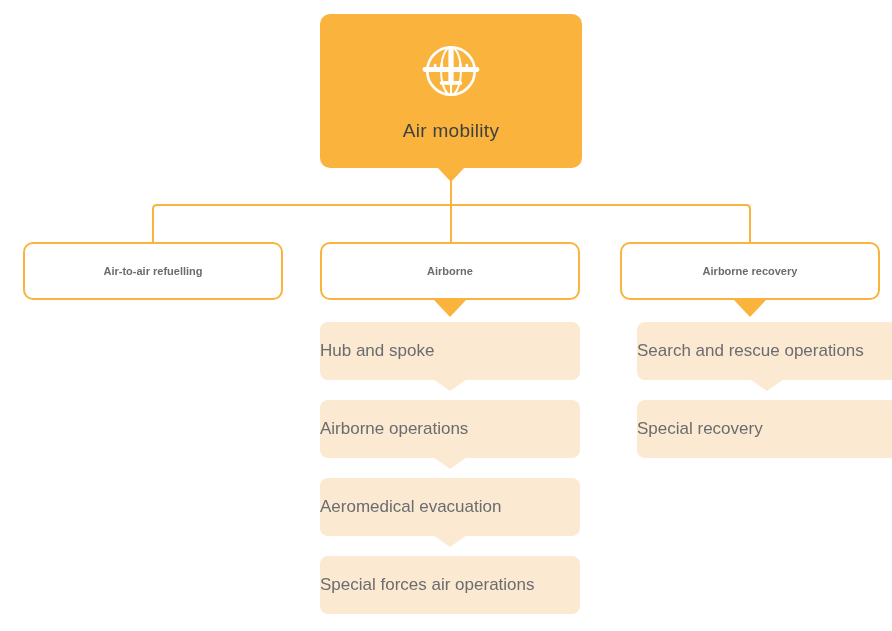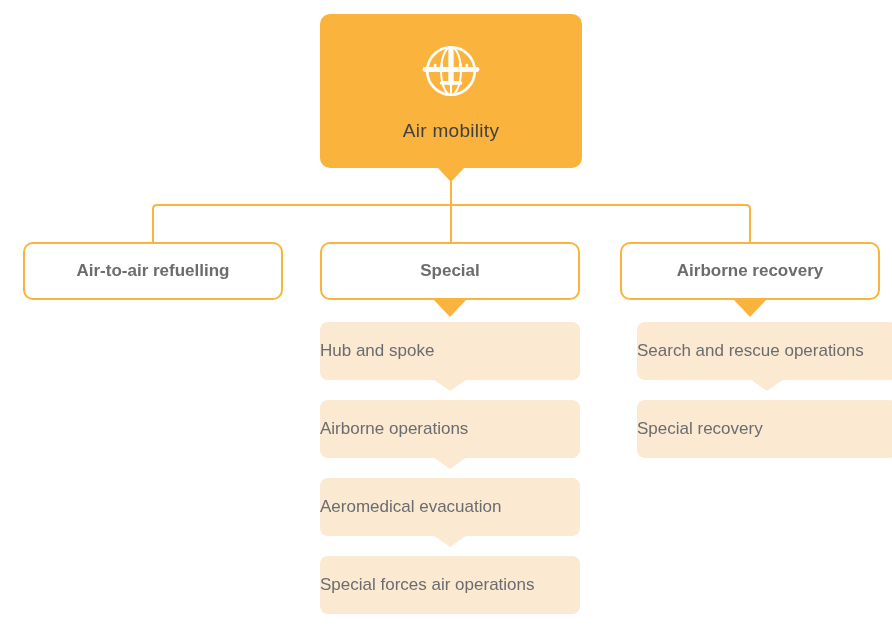--- a/index.html
+++ b/index.html
@@ -26,21 +26,21 @@
     position:absolute;left:437px;top:167px;width:0;height:0;
     border-left:14px solid transparent;border-right:14px solid transparent;
     border-top:15px solid var(--accent);
   }
 
   
   .branch{
     position:absolute;top:242px;width:260px;height:58px;box-sizing:border-box;
     background:var(--node-bg);border:2px solid var(--accent);border-radius:10px;
     display:flex;align-items:center;justify-content:center;
-    color:var(--ink);font-size:17px;font-weight:bold;
+    color:var(--ink);font-size:11px;font-weight:bold;
   }
   .branch-1{left:23px;}
   .branch-2{left:320px;}
   .branch-3{left:620px;}
   .pointer-orange{
     position:absolute;top:300px;width:0;height:0;
     border-left:16px solid transparent;border-right:16px solid transparent;
     border-top:17px solid var(--accent);
   }
   .pointer-airlift{left:434px;}
@@ -99,21 +99,21 @@
       </svg>
     </span>
     <div class="root-label">Air mobility</div>
   </div>
   <div class="root-tail"></div>
 
   <div class="branch branch-1">
     <span>Air-to-air refuelling</span>
   </div>
   <div class="branch branch-2">
-    <span>Special</span>
+    <span>Airborne</span>
   </div>
   <div class="branch branch-3">
     <span>Airborne recovery</span>
   </div>
 
   <div class="pointer-orange pointer-airlift"></div>
   <div class="pointer-orange pointer-recovery"></div>
 
   <div class="sub col-mid r1">
     <span>Hub and spoke</span>

